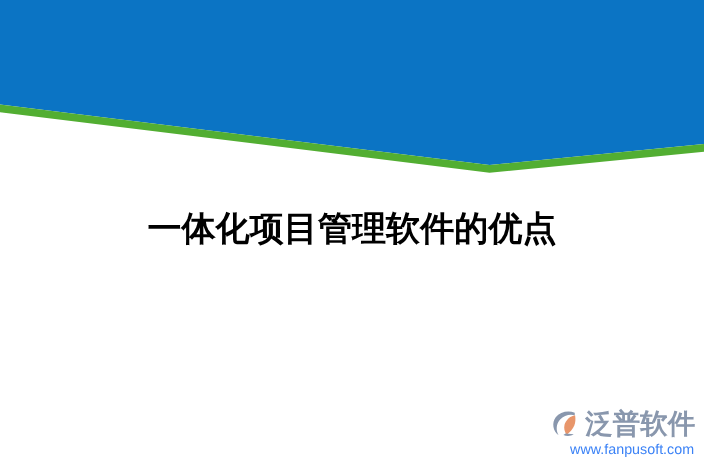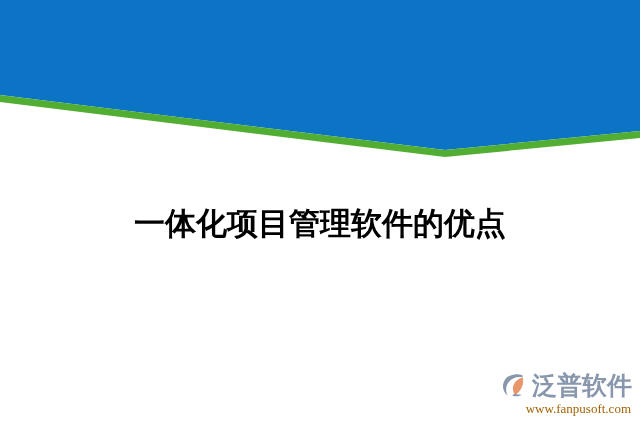--- a/index.html
+++ b/index.html
@@ -38,21 +38,21 @@
   
   #title-block {
     position: absolute;
     left: 0;
     top: 188px;
     width: 640px;
     text-align: center;
   }
   #slide-title {
     display: inline-block;
-    margin: 16px;
+    margin: 0;
     font-family: Liberation Sans, sans-serif;
     font-size: 31px;
     font-weight: bold;
     line-height: 40px;
     letter-spacing: 0px;
     color: #000000;
     white-space: nowrap;
   }
 
   
@@ -84,24 +84,24 @@
   #watermark-brand {
     font-family: "DejaVu Sans", "Liberation Sans", sans-serif;
     font-size: 25px;
     font-weight: bold;
     line-height: 30px;
     color: #8997ad;
     white-space: nowrap;
   }
   #watermark-url {
     margin-top: -1px;
-    font-family: Liberation Serif, serif;
+    font-family: Liberation Sans, sans-serif;
     font-size: 13px;
     line-height: 16px;
-    color: #a16207;
+    color: #3b82f6;
     white-space: nowrap;
     text-align: right;
     padding-right: 1px;
   }
 </style>
 </head>
 <body>
 
 <div id="slide">
 

